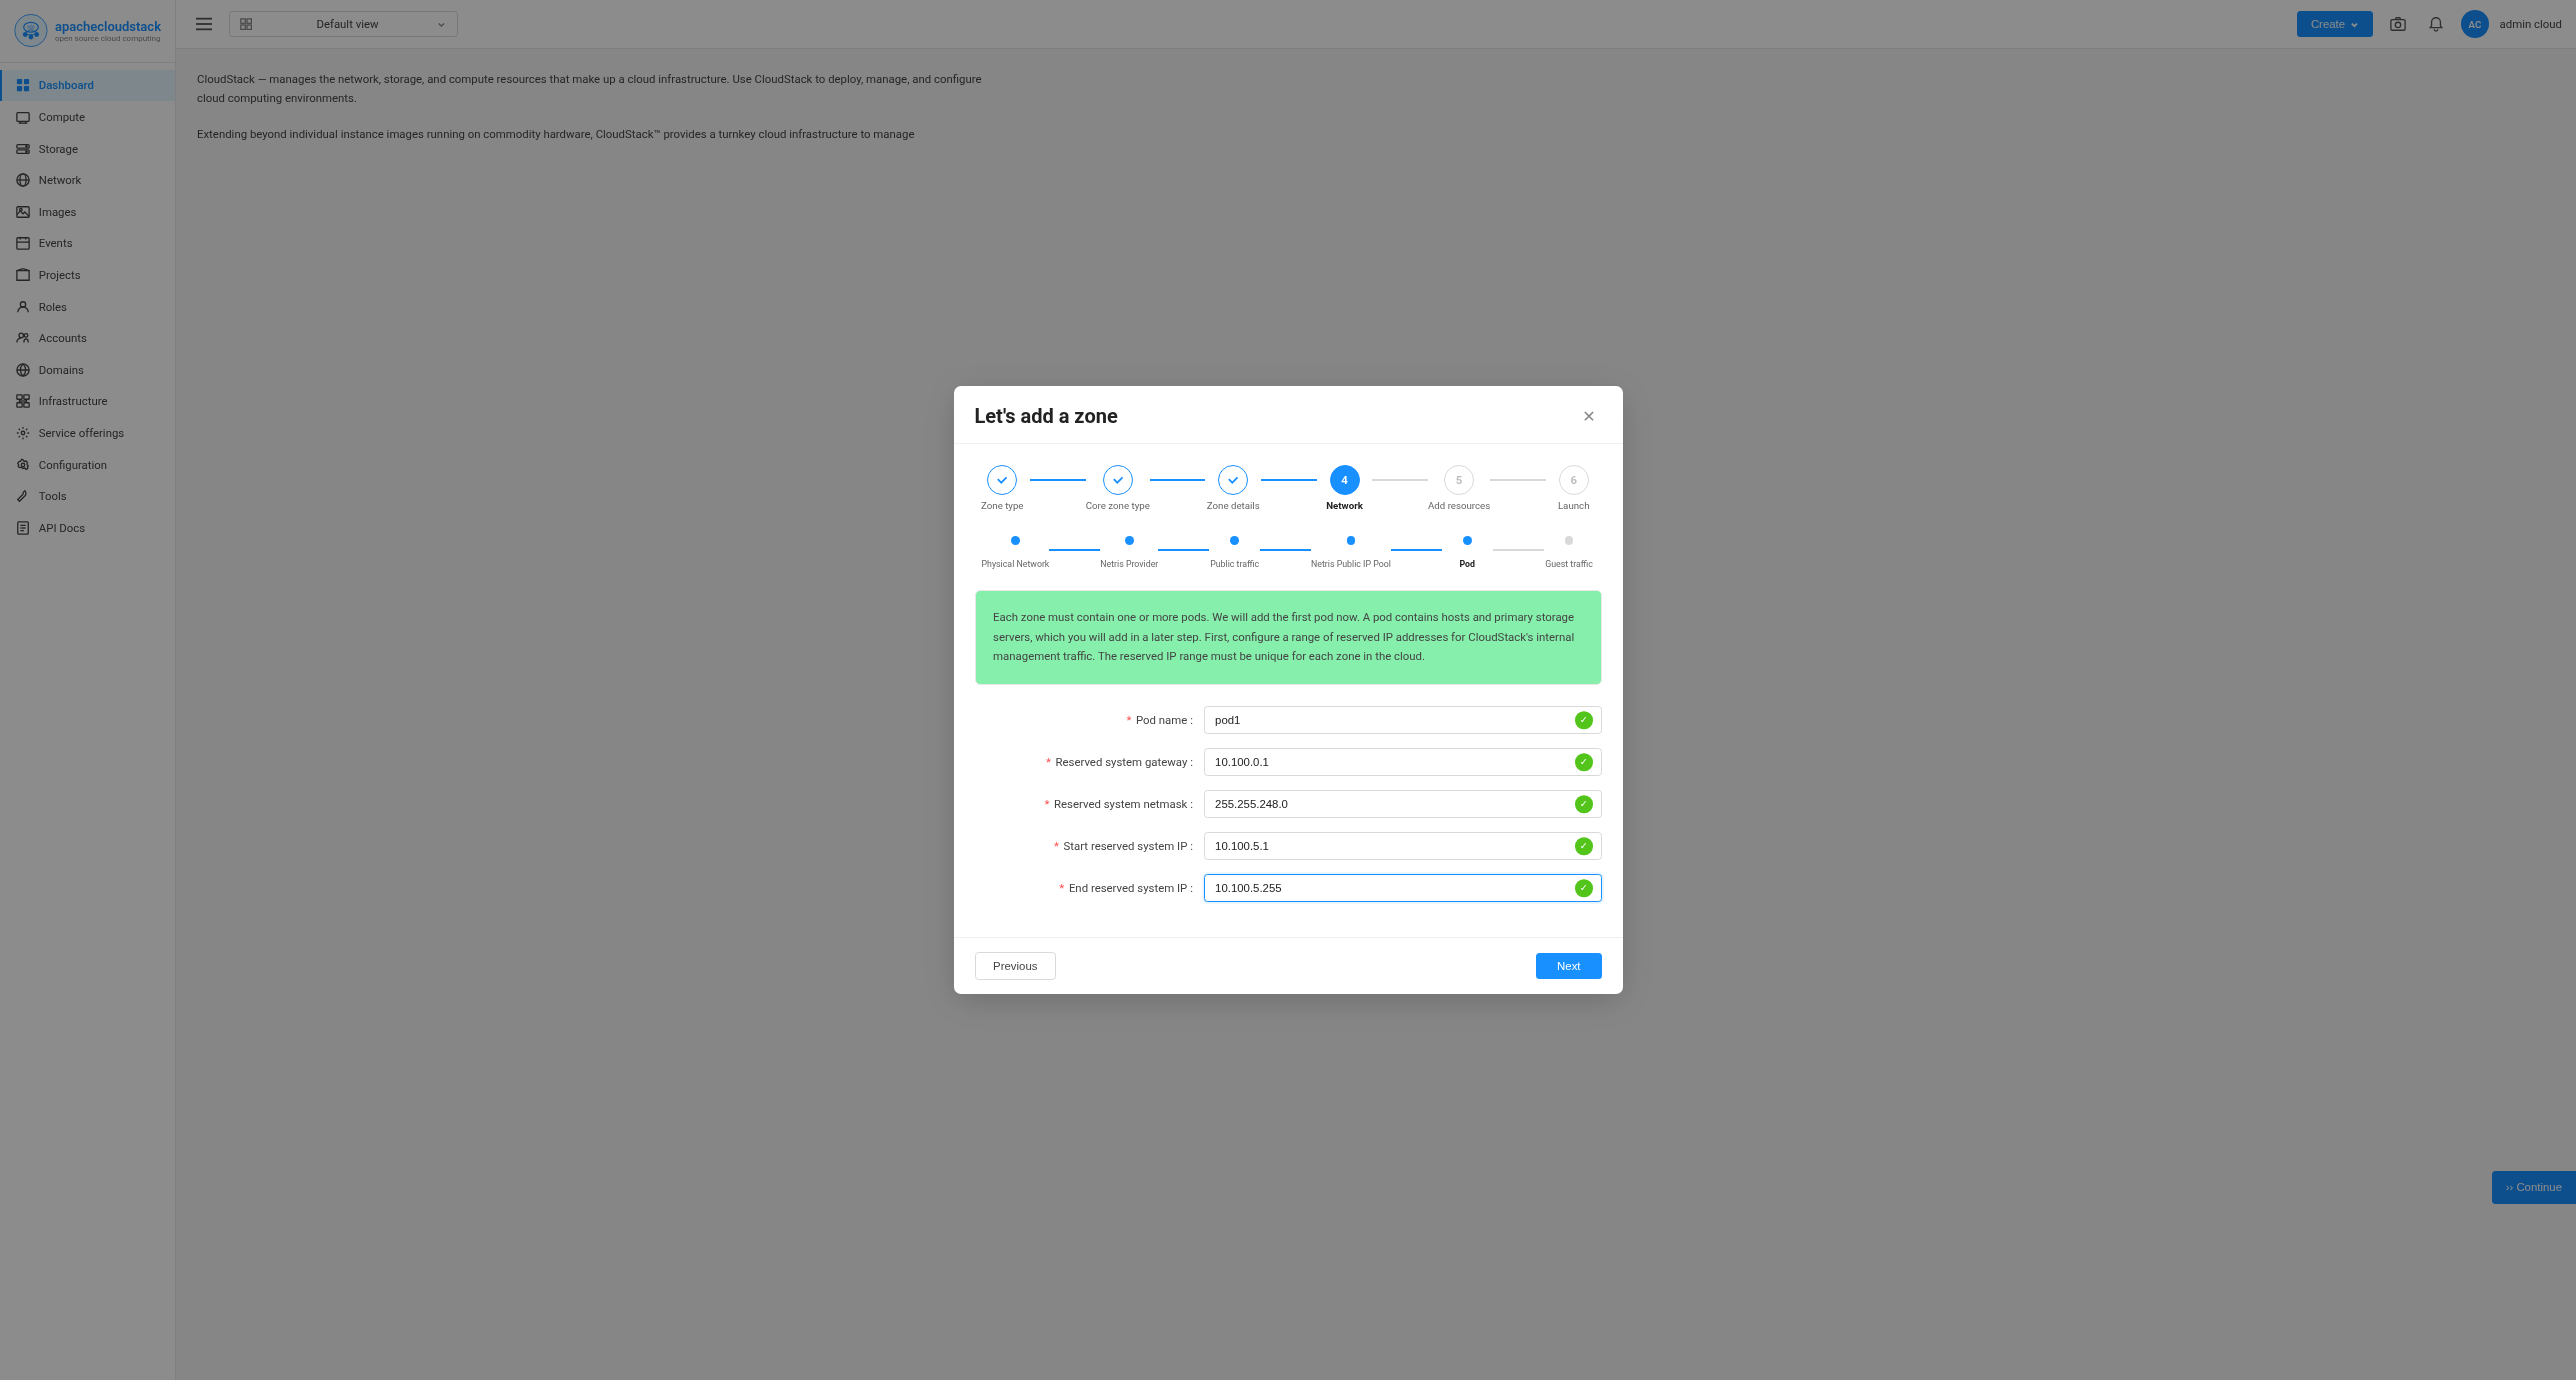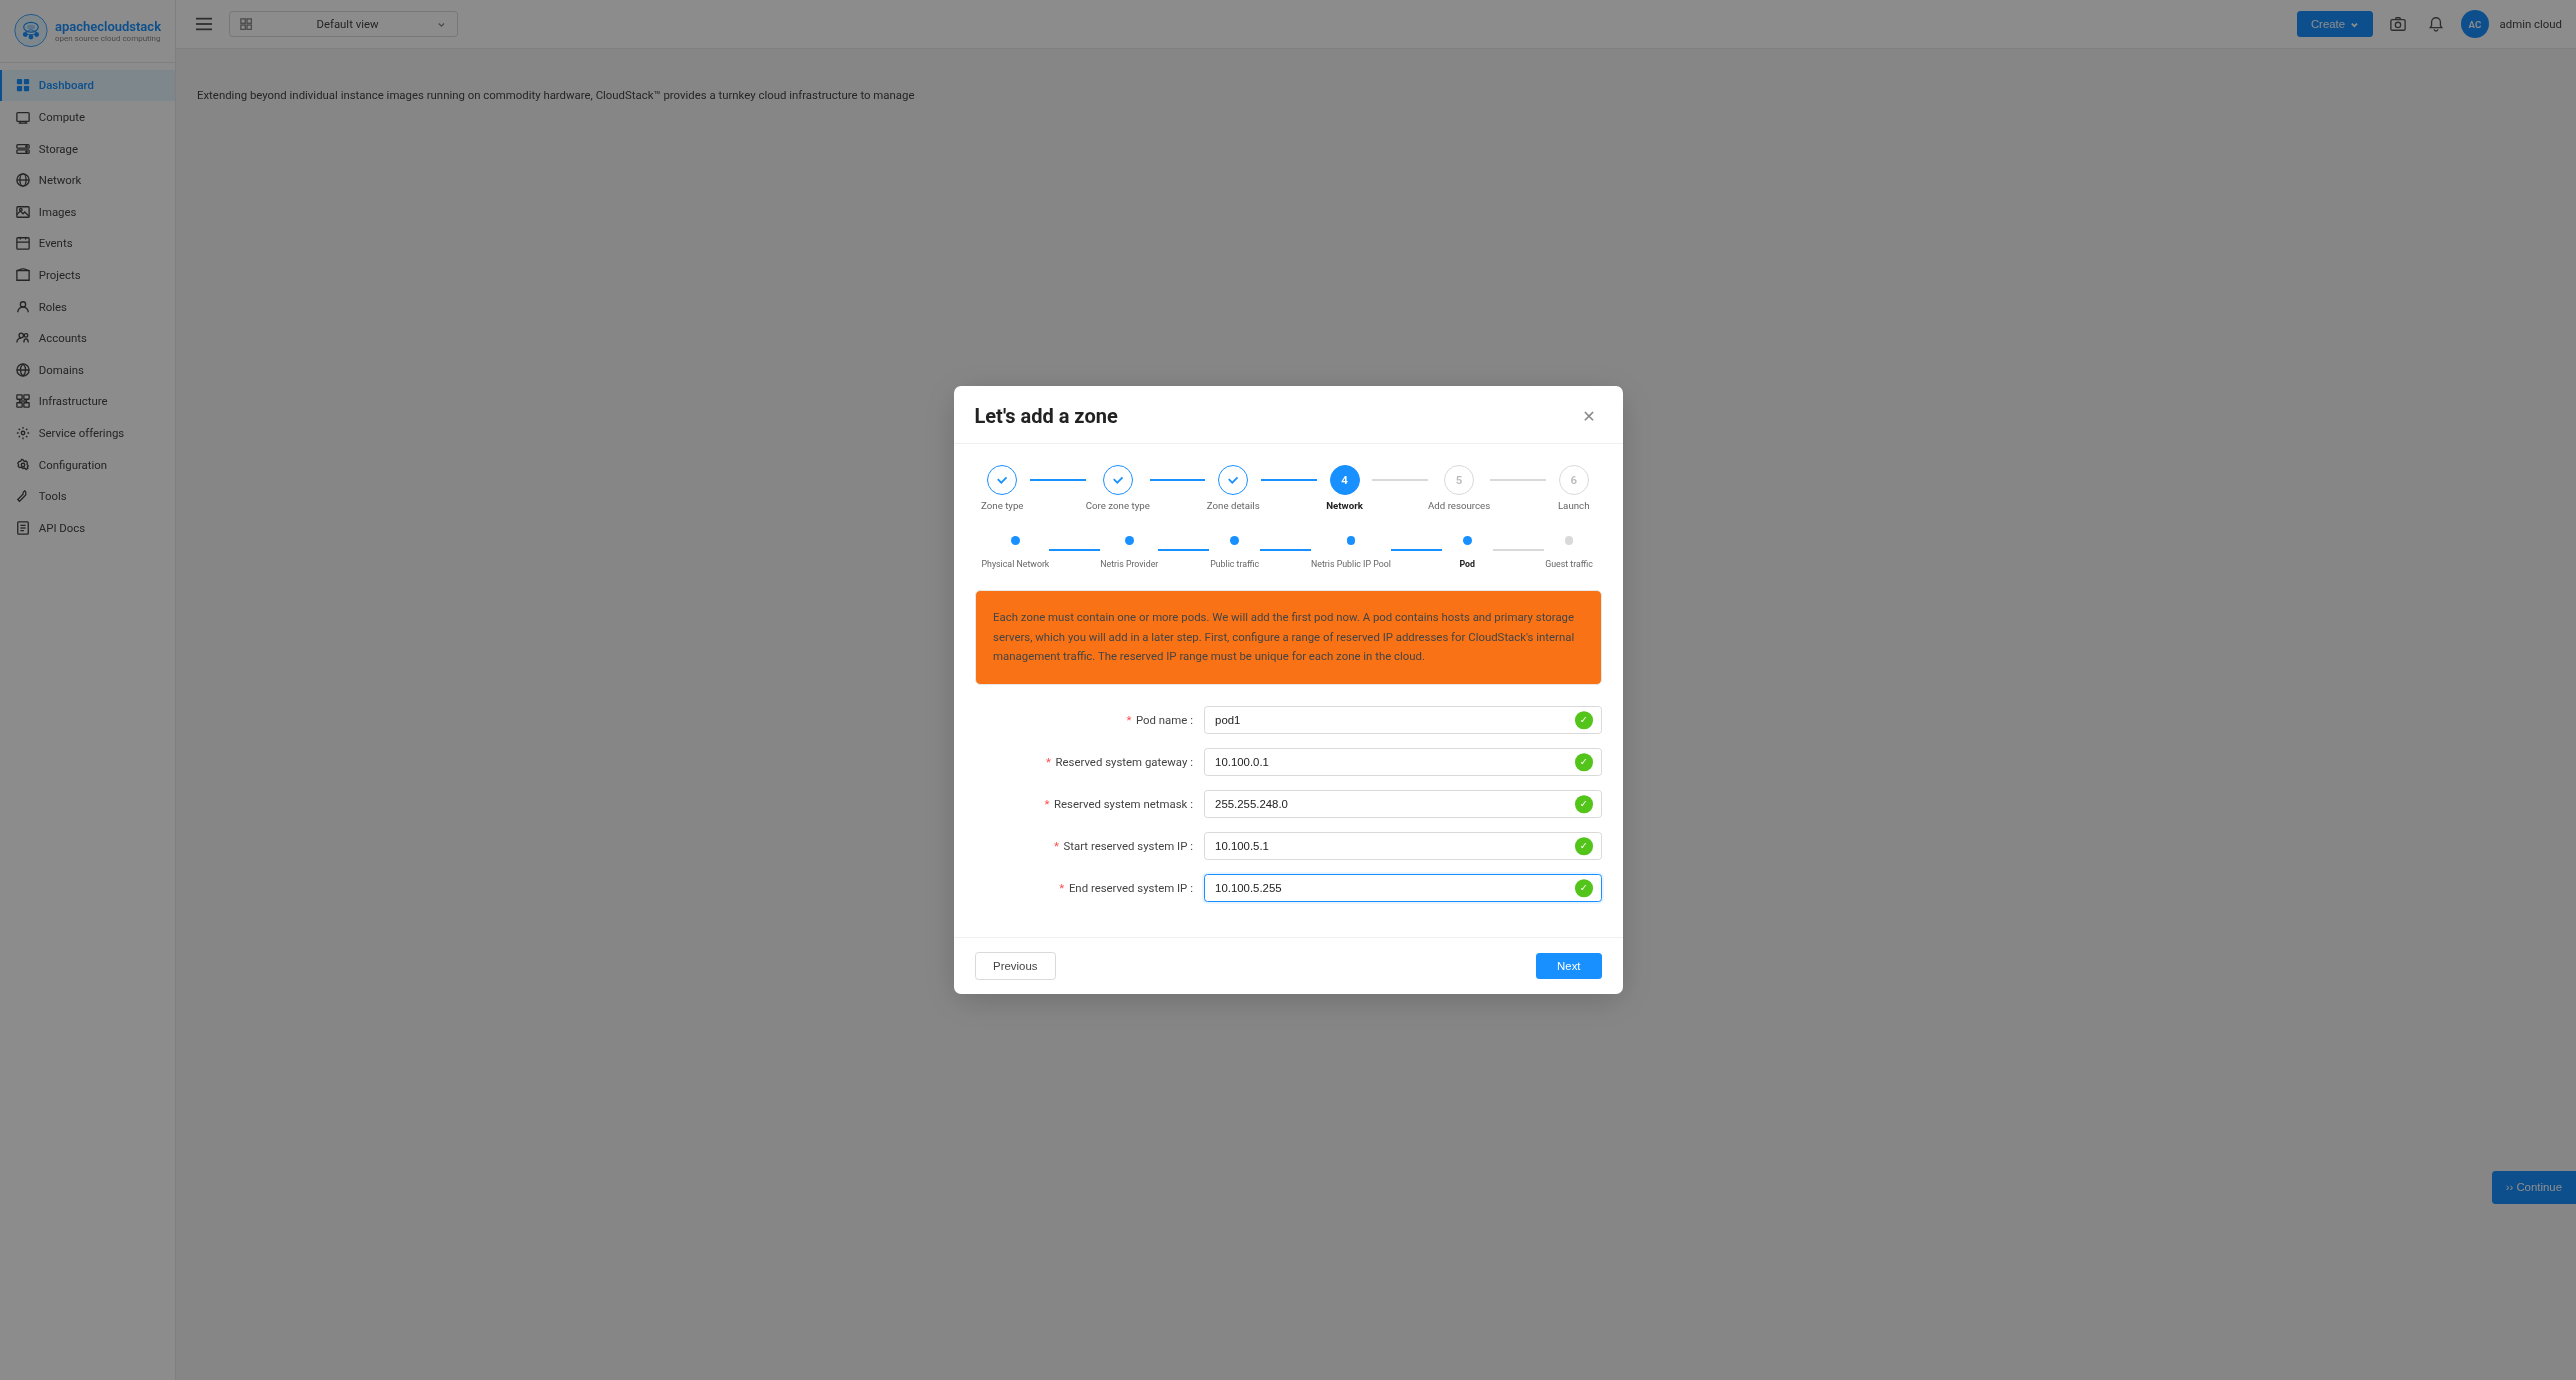--- a/index.html
+++ b/index.html
@@ -58,21 +58,21 @@
     .sub-steps { display: flex; align-items: center; margin-bottom: 21px; padding: 0 7px; }
     .sub-step { display: flex; flex-direction: column; align-items: center; flex: 1; position: relative; }
     .sub-step-dot { width: 8.8px; height: 8.8px; border-radius: 50%; background: #1890ff; z-index: 2; position: relative; }
     .sub-step-dot.inactive { background: #d9d9d9; }
     .sub-step-label { font-size: 8.8px; color: #666; margin-top: 14px; white-space: nowrap; }
     .sub-step-label.active-label { font-weight: 700; color: #222; }
     .sub-connector { flex: 1; height: 1.8px; background: #1890ff; margin-top: -5.3px; z-index: 1; }
     .sub-connector.inactive { background: #d9d9d9; }
 
     
-    .info-box { border: 0.9px solid #e8e8e8; border-radius: 5.3px; padding: 17.6px; margin-bottom: 21px; background: #f97316; }
+    .info-box { border: 0.9px solid #e8e8e8; border-radius: 5.3px; padding: 17.6px; margin-bottom: 21px; background: #86efac; }
     .info-box p { font-size: 11.4px; color: #444; line-height: 1.7; }
 
     
     .form-row { display: flex; align-items: center; margin-bottom: 14px; }
     .form-label { text-align: right; width: 229px; flex-shrink: 0; font-size: 11.4px; color: #444; padding-right: 10.6px; }
     .form-label .required { color: #ff4d4f; margin-right: 1.8px; }
     .form-input-wrap { flex: 1; position: relative; }
     .form-input { width: 100%; border: 0.9px solid #d9d9d9; border-radius: 3.5px; padding: 7px 32px 7px 10.6px; font-size: 11.4px; color: #222; outline: none; }
     .form-input-check { position: absolute; right: 8.8px; top: 50%; transform: translateY(-50%); width: 17.6px; height: 17.6px; border-radius: 50%; background: #52c41a; display: flex; align-items: center; justify-content: center; color: #fff; font-size: 9.7px; }
 
@@ -305,20 +305,21 @@
             <path d="M9 2a5 5 0 0 0-5 5v4l-1.5 2h13L14 11V7a5 5 0 0 0-5-5z"></path>
             <path d="M7 15a2 2 0 0 0 4 0"></path>
           </svg>
       </div>
       <div class="avatar">AC</div>
       <span class="topbar-username">admin cloud</span>
     </div>
   </div>
 
   <div class="page-content">
+    <p class="page-bg-text">CloudStack — manages the network, storage, and compute resources that make up a cloud infrastructure. Use CloudStack to deploy, manage, and configure cloud computing environments.</p>
     <br>
     <p class="page-bg-text">Extending beyond individual instance images running on commodity hardware, CloudStack™ provides a turnkey cloud infrastructure to manage</p>
   </div>
 </div>
 
 <button class="continue-btn" style="writing-mode:horizontal-tb;">
   <span>›› Continue</span>
 </button>
 
 <div class="overlay">

